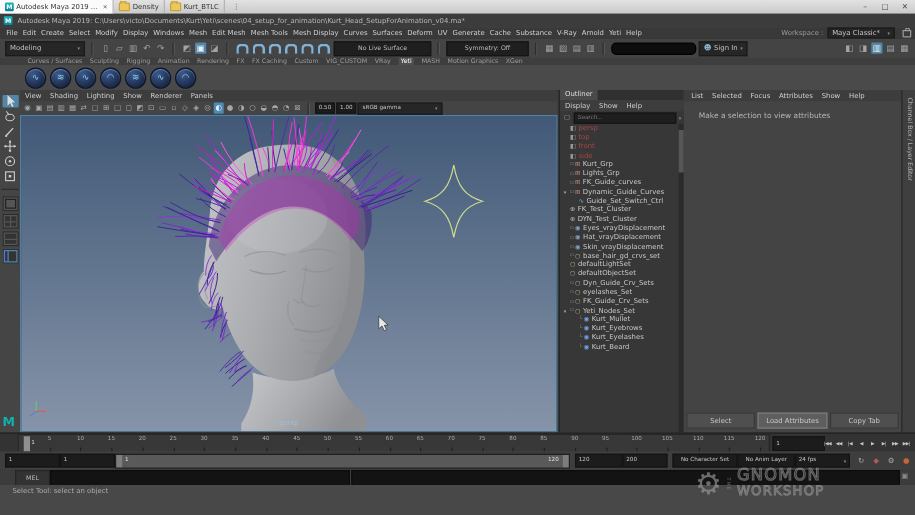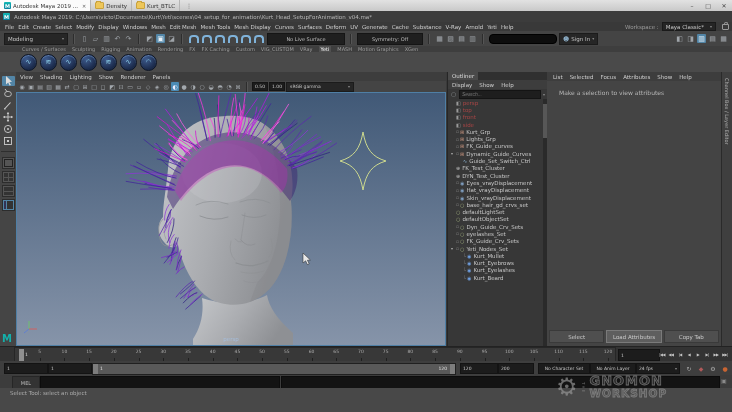--- a/index.html
+++ b/index.html
@@ -100,21 +100,21 @@
   .ricon{position:absolute;top:2px;width:10px;height:10px;font-size:6px;display:flex;align-items:center;justify-content:center;color:#a8a8a8;}
   
   #cmdline{left:0;top:375px;width:732px;height:13px;background:#3c3c3c;}
   #mel-tab{position:absolute;left:12px;top:1px;width:26px;height:11px;background:#333;border:1px solid #262626;color:#bbb;font-size:5px;display:flex;align-items:center;justify-content:center;}
   .cmdfield{position:absolute;top:1px;height:11px;background:#131313;border:1px solid #0c0c0c;}
   #helpline{left:0;top:388px;width:732px;height:24px;background:#484848;}
   #helpline span{position:absolute;left:10px;top:2px;font-size:5.5px;color:#ababab;}
   
   #watermark{left:556px;top:364px;width:176px;height:46px;pointer-events:none;opacity:.65;display:flex;align-items:center;gap:3px;}
   #wm-gear{font-size:24px;color:#9a9a9a;line-height:24px;}
-  .wm-big{font-size:13px;font-weight:bold;letter-spacing:1px;color:rgba(170,170,170,0.25);-webkit-text-stroke:0.8px #9a9a9a;line-height:12px;}
+  .wm-big{font-size:13px;font-weight:normal;letter-spacing:1px;color:rgba(170,170,170,0.25);-webkit-text-stroke:0.8px #9a9a9a;line-height:12px;}
   .wm-the{writing-mode:vertical-rl;font-size:4px;color:#9a9a9a;letter-spacing:1px;margin-right:1px;}
 </style>
 </head>
 <body>
 
 <div id="tabbar" class="abs row">
   <span id="tabbar-tabs" class="row" style="height:11px;">
       <span class="wtab active">
         <span class="mico">M</span>
         <span>Autodesk Maya 2019 ...</span>

